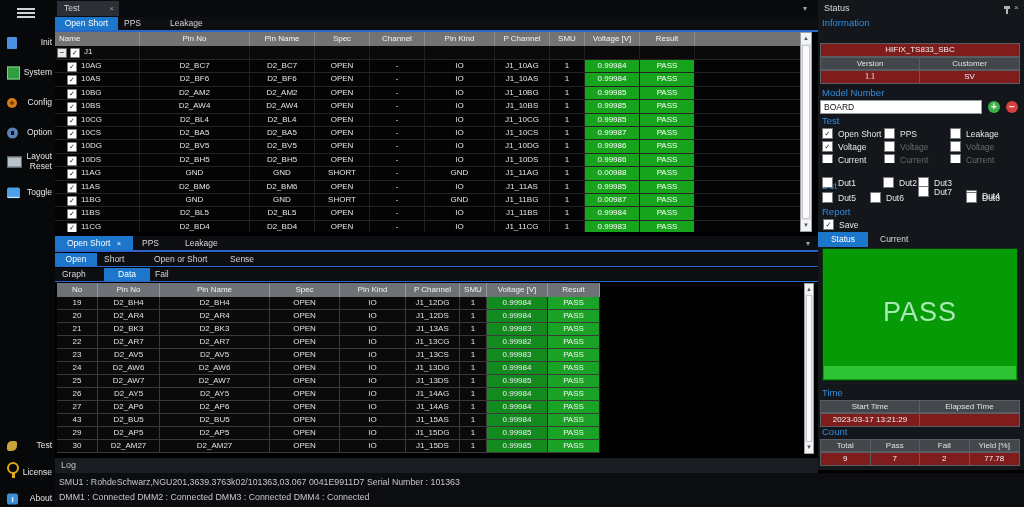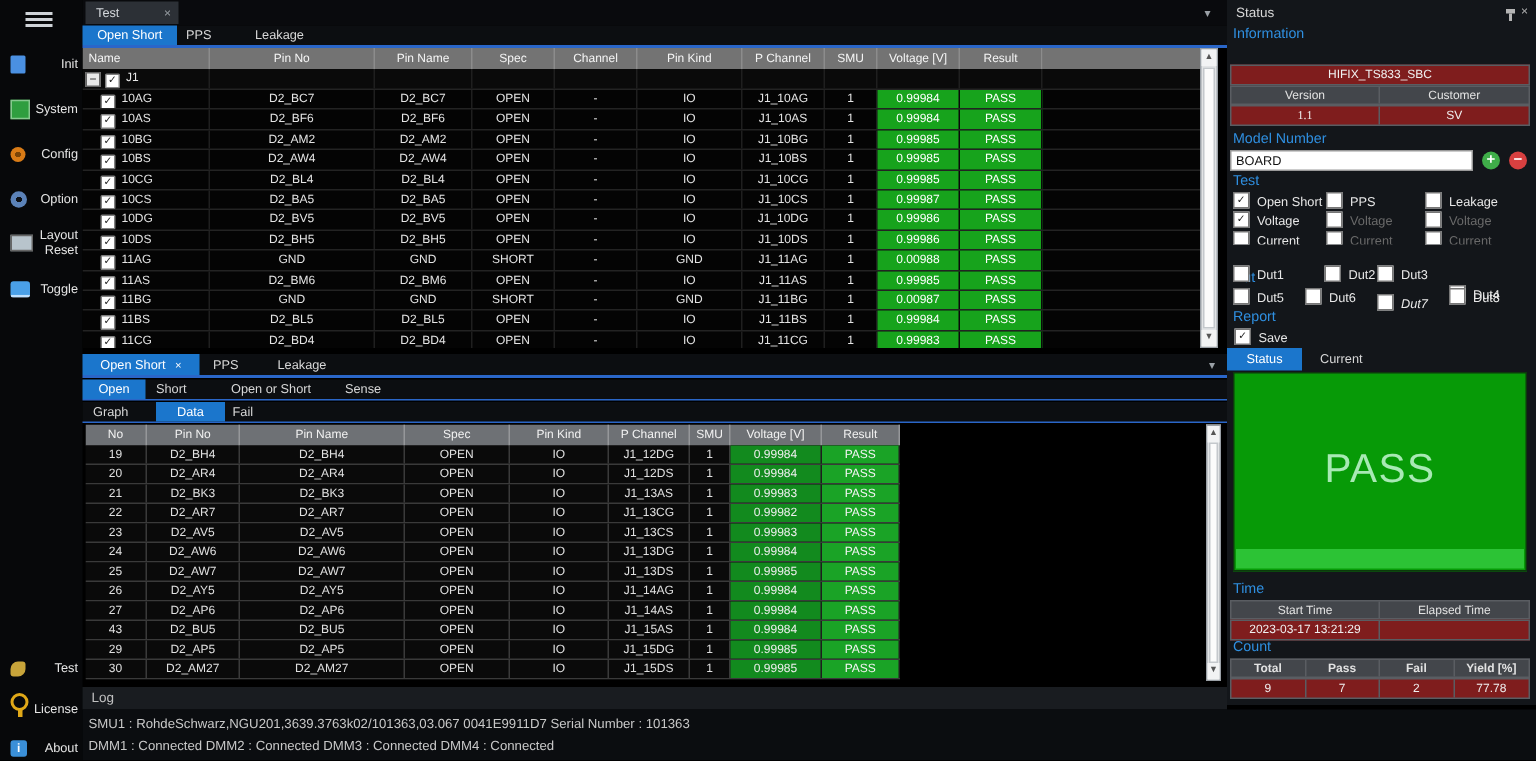--- a/index.html
+++ b/index.html
@@ -619,21 +619,21 @@
         <span class="tx">Dut4</span>
       </div>
       <div class="chk" style="position: absolute; left: 4px; top: 15px;">
         <span class="bx"></span>
         <span class="tx">Dut5</span>
       </div>
       <div class="chk" style="position: absolute; left: 52px; top: 15px;">
         <span class="bx"></span>
         <span class="tx">Dut6</span>
       </div>
-      <div class="chk" style="position: absolute; left: 100px; top: 19px; font-style: italic;">
+      <div class="chk" style="position: absolute; left: 100px; top: 9px;">
         <span class="bx"></span>
         <span class="tx">Dut7</span>
       </div>
       <div class="chk" style="position: absolute; left: 148px; top: 15px;">
         <span class="bx"></span>
         <span class="tx">Dut8</span>
       </div>
     </div>
 
   <div class="abs sp-sec" style="top:206px;">Report</div>
@@ -654,21 +654,21 @@
   <div class="abs irow" style="top:400px;">
     <div style="width:50%;">Start Time</div>
     <div style="width:50%;">Elapsed Time</div>
   </div>
   <div class="abs irow val" style="top:413px;">
     <div style="width:50%;">2023-03-17 13:21:29</div>
     <div style="width:50%;margin-top:36px;">00:00:24.469</div>
   </div>
 
   <div class="abs sp-sec" style="top:426px;">Count</div>
-  <div class="abs irow" style="top:439px;font-weight:bold;" id="cnthead">
+  <div class="abs irow" style="top:439px;" id="cnthead">
       <div style="width: 25%;">Total</div>
       <div style="width: 25%;">Pass</div>
       <div style="width: 25%;">Fail</div>
       <div style="width: 25%;">Yield [%]</div>
     </div>
   <div class="abs irow val" style="top:452px;" id="cntval">
       <div style="width: 25%;">9</div>
       <div style="width: 25%;">7</div>
       <div style="width: 25%;">2</div>
       <div style="width: 25%;">77.78</div>

